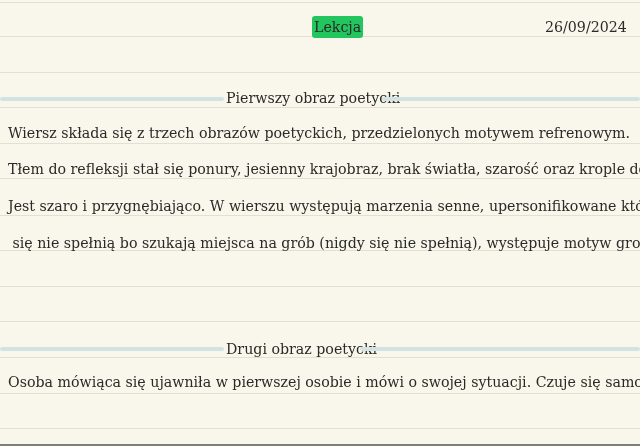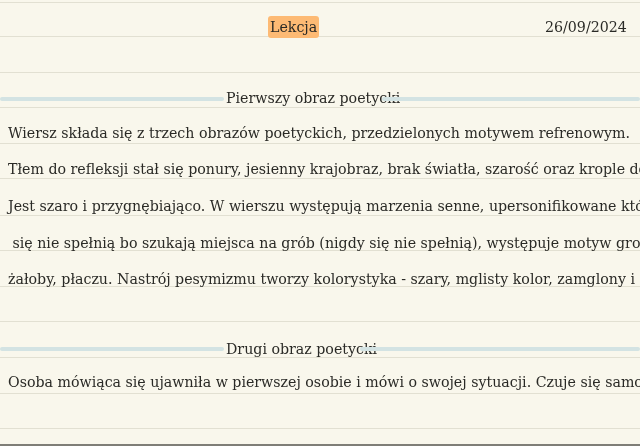--- a/index.html
+++ b/index.html
@@ -9,21 +9,21 @@
       font-family: "DejaVu Serif", "Liberation Serif", serif;
       color: #2a2a26;
       position: relative;
     }
     .page { position: absolute; left: 0; top: 0; width: 640px; height: 446px;
       background: #f9f7ec; }
     .rule { position: absolute; left: 0; width: 640px; height: 1px; background: #e2e0d2; }
     .row { position: absolute; left: 0; width: 640px; height: 22px; line-height: 22px;
       font-size: 14.2px; white-space: nowrap; }
     .text { position: absolute; }
-    .hl { background: #fdba74; border-radius: 3px; padding: 0 2px; }
+    .hl { background: #22c55e; border-radius: 3px; padding: 0 2px; margin-left: 44px; }
     .sep-line { position: absolute; height: 4px; background: #d3e3e3; border-radius: 2px; }
     .bottom-bar { position: absolute; left: 0; top: 444px; width: 640px; height: 2px; background: #7f7e77; }
   </style>
 </head>
 <body>
 
 <div class="page">
 
   <div class="rule" style="top:2px"></div>
   <div class="rule" style="top:36px"></div>
@@ -56,23 +56,20 @@
   </div>
   <div class="row" style="top:158px">
     <span class="text" style="left:8px">Tłem do refleksji stał się ponury, jesienny krajobraz, brak światła, szarość oraz krople deszczu.</span>
   </div>
   <div class="row" style="top:195px">
     <span class="text" style="left:8px">Jest szaro i przygnębiająco. W wierszu występują marzenia senne, upersonifikowane które nigdy</span>
   </div>
   <div class="row" style="top:232px">
     <span class="text" style="left:8px; white-space:pre"> się nie spełnią bo szukają miejsca na grób (nigdy się nie spełnią), występuje motyw grobu,</span>
   </div>
-  <div class="row" style="top:268px">
-    <span class="text" style="left:8px">żałoby, płaczu. Nastrój pesymizmu tworzy kolorystyka - szary, mglisty kolor, zamglony i</span>
-  </div>
 
   <div class="sep-line" style="left:0; width:224px; top:347px"></div>
   <div class="row" style="top:338px">
     <span class="text" style="left:226px">Drugi obraz poetycki</span>
   </div>
   <div class="sep-line" style="left:360px; width:280px; top:347px"></div>
 
   <div class="row" style="top:371px">
     <span class="text" style="left:8px">Osoba mówiąca się ujawniła w pierwszej osobie i mówi o swojej sytuacji. Czuje się samotna, bo</span>
   </div>

